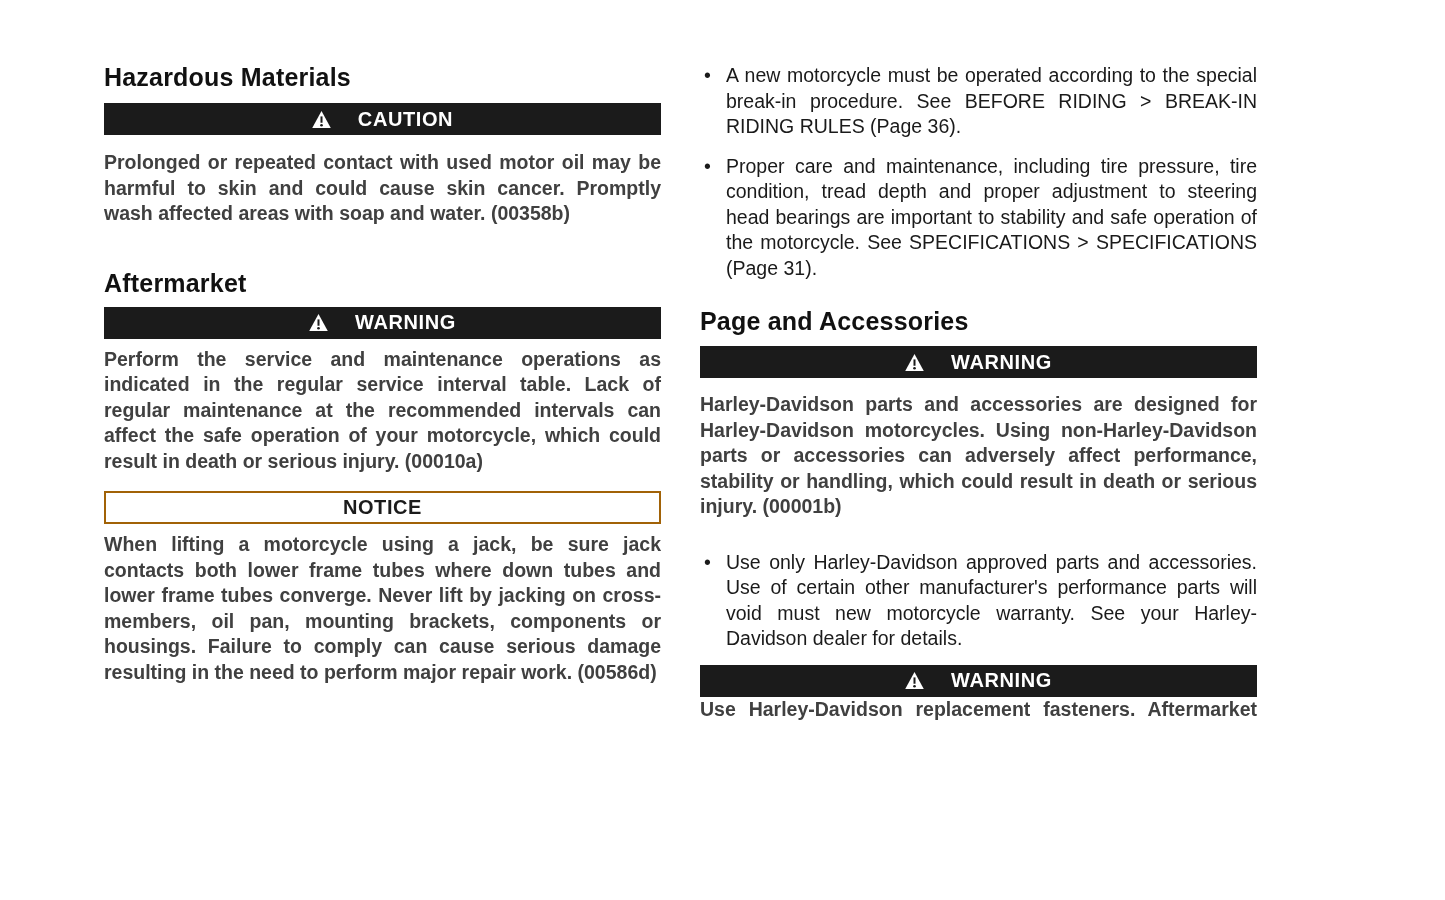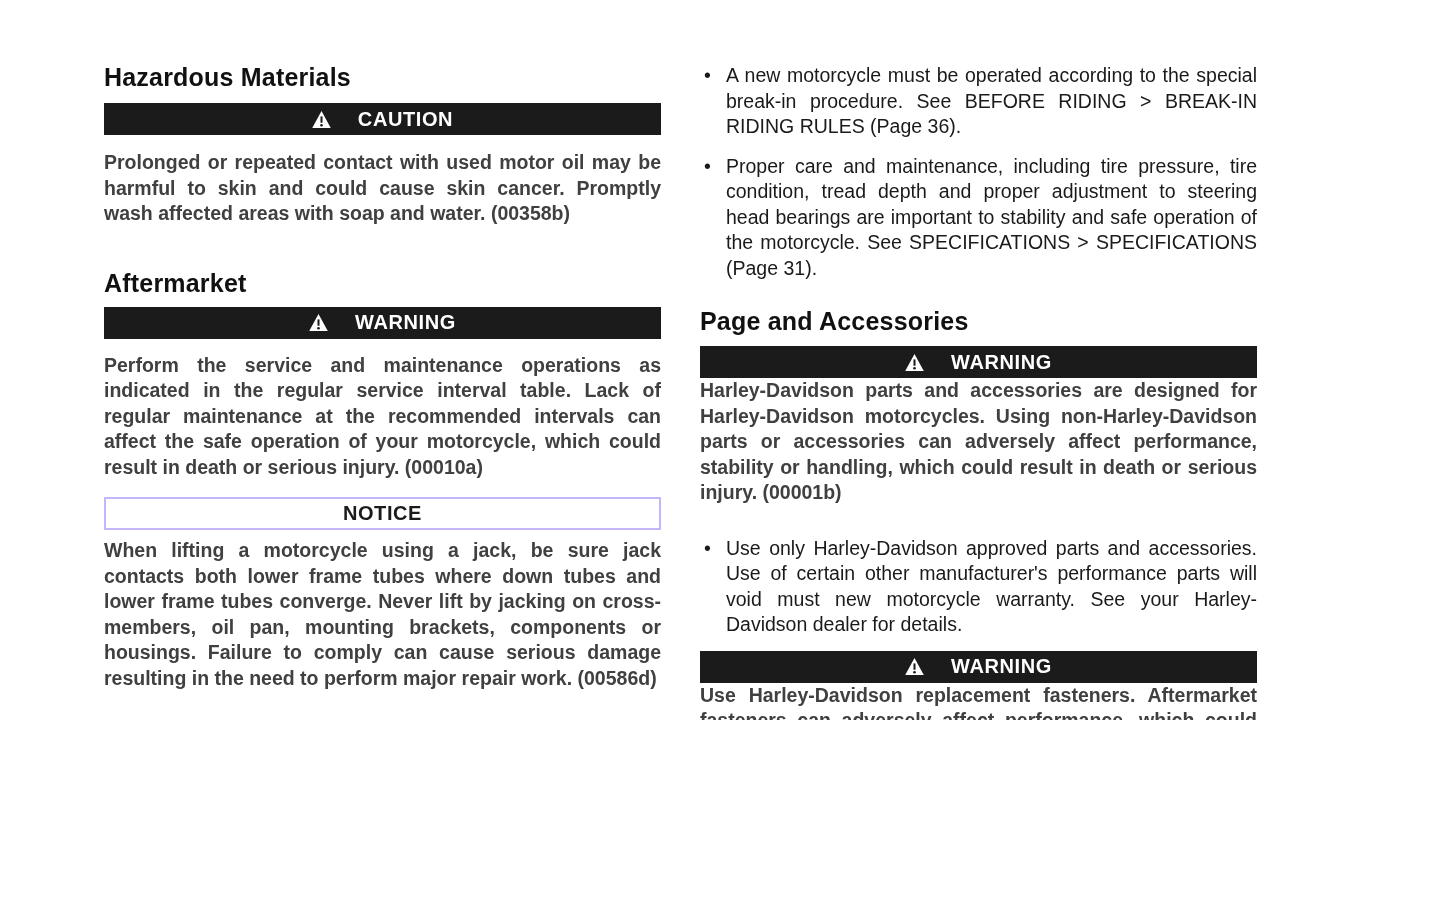--- a/index.html
+++ b/index.html
@@ -12,21 +12,21 @@
   .col-left  { left:104px; width:557px; }
   .col-right { left:700px; width:557px; }
   .heading { font-size:25px; font-weight:bold; line-height:30px; letter-spacing:0.2px; color:#111111; }
   .banner {
     height:32px; background:#1b1b1b; color:#ffffff;
     display:flex; align-items:center; justify-content:center; gap:27px;
     font-size:20px; font-weight:bold; letter-spacing:0.6px;
   }
   .banner .tri { display:flex; align-items:center; }
   .notice-box {
-    height:33px; background:#ffffff; border:2px solid #c4b5fd; color:#1b1b1b;
+    height:33px; background:#ffffff; border:2px solid #a16207; color:#1b1b1b;
     display:flex; align-items:center; justify-content:center;
     font-size:20px; font-weight:bold; letter-spacing:0.6px;
   }
   .para {
     font-size:19.5px; line-height:25.5px; text-align:justify;
     hyphens:none; color:#404040;
   }
   .para.bold { font-weight:bold; }
   .bullet { display:flex; font-size:19.5px; line-height:25.5px; color:#1a1a1a; }
   .bullet .dot { flex:0 0 26px; padding-left:4px; }
@@ -61,21 +61,21 @@
       <span class="tri">
         <svg width="19" height="17" viewBox="0 0 24 22">
           <path d="M12 0 L24 22 L0 22 Z" fill="#ffffff"></path>
           <rect x="10.7" y="7" width="2.6" height="8.2" fill="#1b1b1b"></rect>
           <circle cx="12" cy="18.4" r="1.7" fill="#1b1b1b"></circle>
         </svg>
       </span>
       <span>WARNING</span>
     </div>
 
-    <p class="para bold" style="margin-top:14px">Perform the service and maintenance operations as indicated in the regular service interval table. Lack of regular maintenance at the recommended intervals can affect the safe operation of your motorcycle, which could result in death or serious injury. (00010a)</p>
+    <p class="para bold" style="margin-top:8px">Perform the service and maintenance operations as indicated in the regular service interval table. Lack of regular maintenance at the recommended intervals can affect the safe operation of your motorcycle, which could result in death or serious injury. (00010a)</p>
 
     <div class="notice-box" style="margin-top:17px">
       <span>NOTICE</span>
     </div>
 
     <p class="para bold" style="margin-top:8px">When lifting a motorcycle using a jack, be sure jack contacts both lower frame tubes where down tubes and lower frame tubes converge. Never lift by jacking on cross-members, oil pan, mounting brackets, components or housings. Failure to comply can cause serious damage resulting in the need to perform major repair work. (00586d)</p>
 
   </div>
 
   <div class="col col-right">
@@ -96,21 +96,21 @@
       <span class="tri">
         <svg width="19" height="17" viewBox="0 0 24 22">
           <path d="M12 0 L24 22 L0 22 Z" fill="#ffffff"></path>
           <rect x="10.7" y="7" width="2.6" height="8.2" fill="#1b1b1b"></rect>
           <circle cx="12" cy="18.4" r="1.7" fill="#1b1b1b"></circle>
         </svg>
       </span>
       <span>WARNING</span>
     </div>
 
-    <p class="para bold" style="">Harley-Davidson parts and accessories are designed for Harley-Davidson motorcycles. Using non-Harley-Davidson parts or accessories can adversely affect performance, stability or handling, which could result in death or serious injury. (00001b)</p>
+    <p class="para bold" style="margin-top:14px">Harley-Davidson parts and accessories are designed for Harley-Davidson motorcycles. Using non-Harley-Davidson parts or accessories can adversely affect performance, stability or handling, which could result in death or serious injury. (00001b)</p>
 
     <div class="bullet" style="margin-top:30px">
       <span class="dot">•</span>
       <span class="btext">Use only Harley-Davidson approved parts and accessories. Use of certain other manufacturer's performance parts will void must new motorcycle warranty. See your Harley-Davidson dealer for details.</span>
     </div>
 
     <div class="banner" style="margin-top:13px">
       <span class="tri">
         <svg width="19" height="17" viewBox="0 0 24 22">
           <path d="M12 0 L24 22 L0 22 Z" fill="#ffffff"></path>

